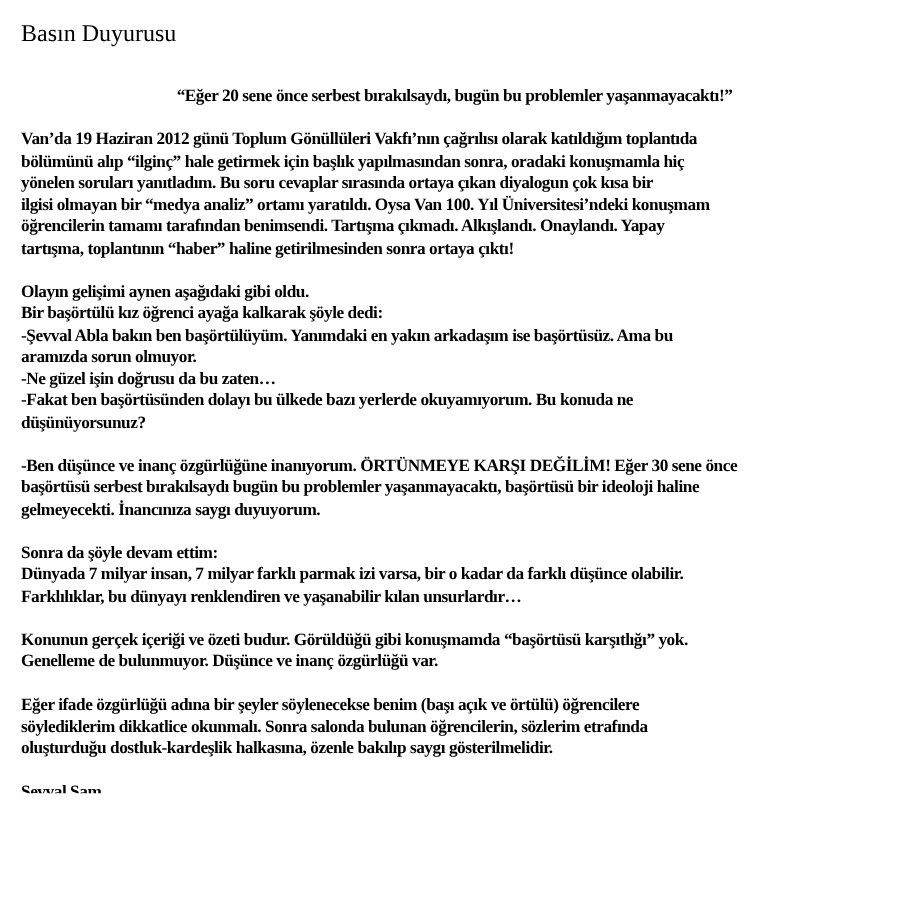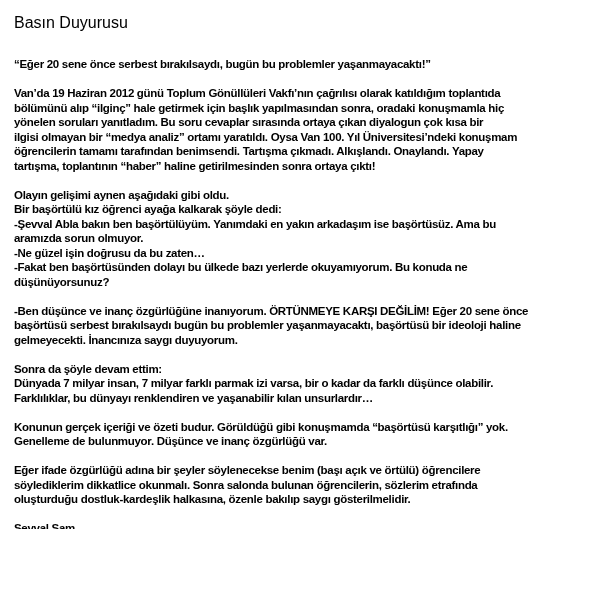--- a/index.html
+++ b/index.html
@@ -3,34 +3,35 @@
 <meta charset="utf-8">
 <style>
   * { margin: 0; padding: 0; box-sizing: border-box; }
   html, body { background: #ffffff; }
   .page {
     position: relative;
     width: 600px;
     height: 529px;
     background: #ffffff;
     overflow: hidden;
-    font-family: Liberation Sans, sans-serif;
+    font-family: Liberation Serif, serif;
     color: #000000;
     padding: 14px 8px 0 14px;
   }
   .title {
     font-size: 16px;
     font-weight: 400;
     letter-spacing: 0px;
     line-height: 17px;
     margin-bottom: 26px;
     color: #000000;
   }
   .quote {
     margin-bottom: 14.5px;
+    text-align: center;
   }
   .line {
     font-size: 11.5px;
     font-weight: 700;
     letter-spacing: -0.3px;
     line-height: 14.5px;
     white-space: nowrap;
     color: #000000;
   }
   .para { margin-bottom: 14.5px; }
@@ -58,21 +59,21 @@
     <div class="line">Olayın gelişimi aynen aşağıdaki gibi oldu.</div>
     <div class="line">Bir başörtülü kız öğrenci ayağa kalkarak şöyle dedi:</div>
     <div class="line">-Şevval Abla bakın ben başörtülüyüm. Yanımdaki en yakın arkadaşım ise başörtüsüz. Ama bu</div>
     <div class="line">aramızda sorun olmuyor.</div>
     <div class="line">-Ne güzel işin doğrusu da bu zaten…</div>
     <div class="line">-Fakat ben başörtüsünden dolayı bu ülkede bazı yerlerde okuyamıyorum. Bu konuda ne</div>
     <div class="line">düşünüyorsunuz?</div>
   </div>
 
   <div class="para">
-    <div class="line">-Ben düşünce ve inanç özgürlüğüne inanıyorum. ÖRTÜNMEYE KARŞI DEĞİLİM! Eğer 20 sene önce</div>
+    <div class="line">-Ben düşünce ve inanç özgürlüğüne inanıyorum. ÖRTÜNMEYE KARŞI DEĞİLİM! Eğer 30 sene önce</div>
     <div class="line">başörtüsü serbest bırakılsaydı bugün bu problemler yaşanmayacaktı, başörtüsü bir ideoloji haline</div>
     <div class="line">gelmeyecekti. İnancınıza saygı duyuyorum.</div>
   </div>
 
   <div class="para">
     <div class="line">Sonra da şöyle devam ettim:</div>
     <div class="line">Dünyada 7 milyar insan, 7 milyar farklı parmak izi varsa, bir o kadar da farklı düşünce olabilir.</div>
     <div class="line">Farklılıklar, bu dünyayı renklendiren ve yaşanabilir kılan unsurlardır…</div>
   </div>
 

